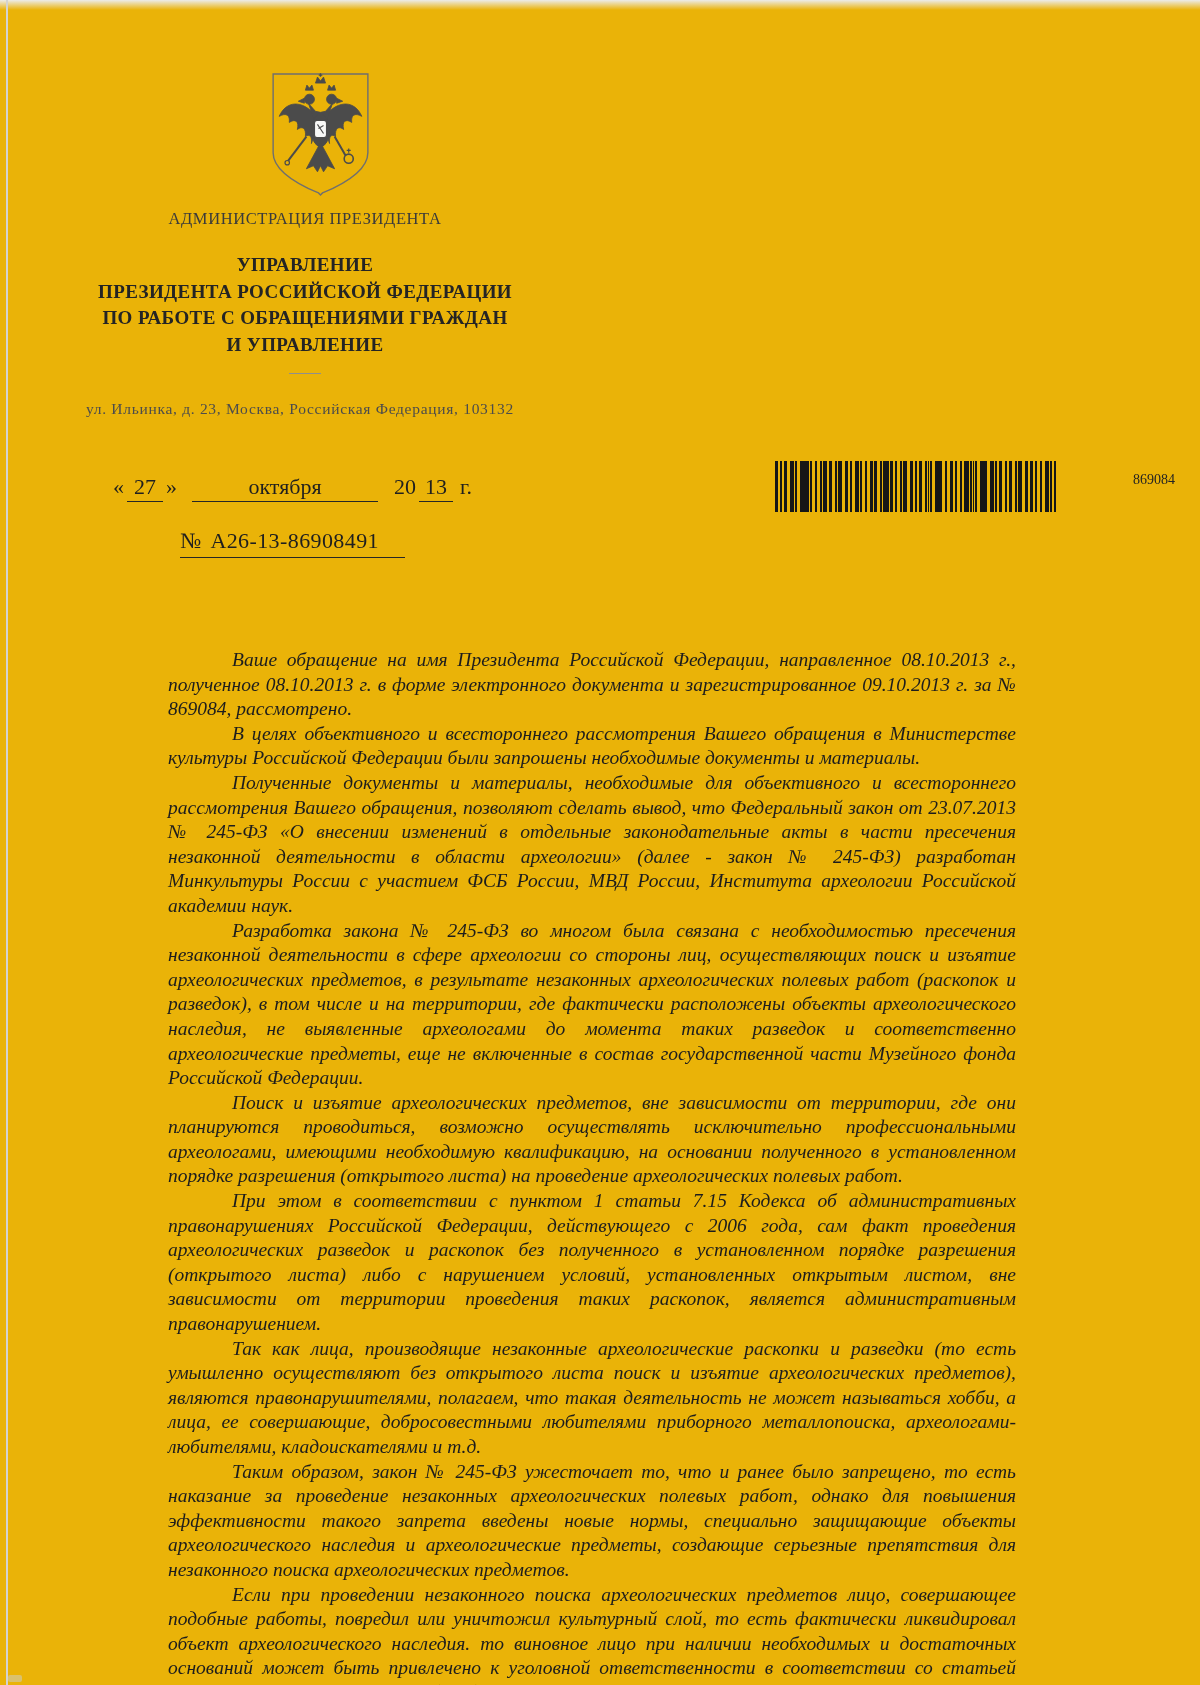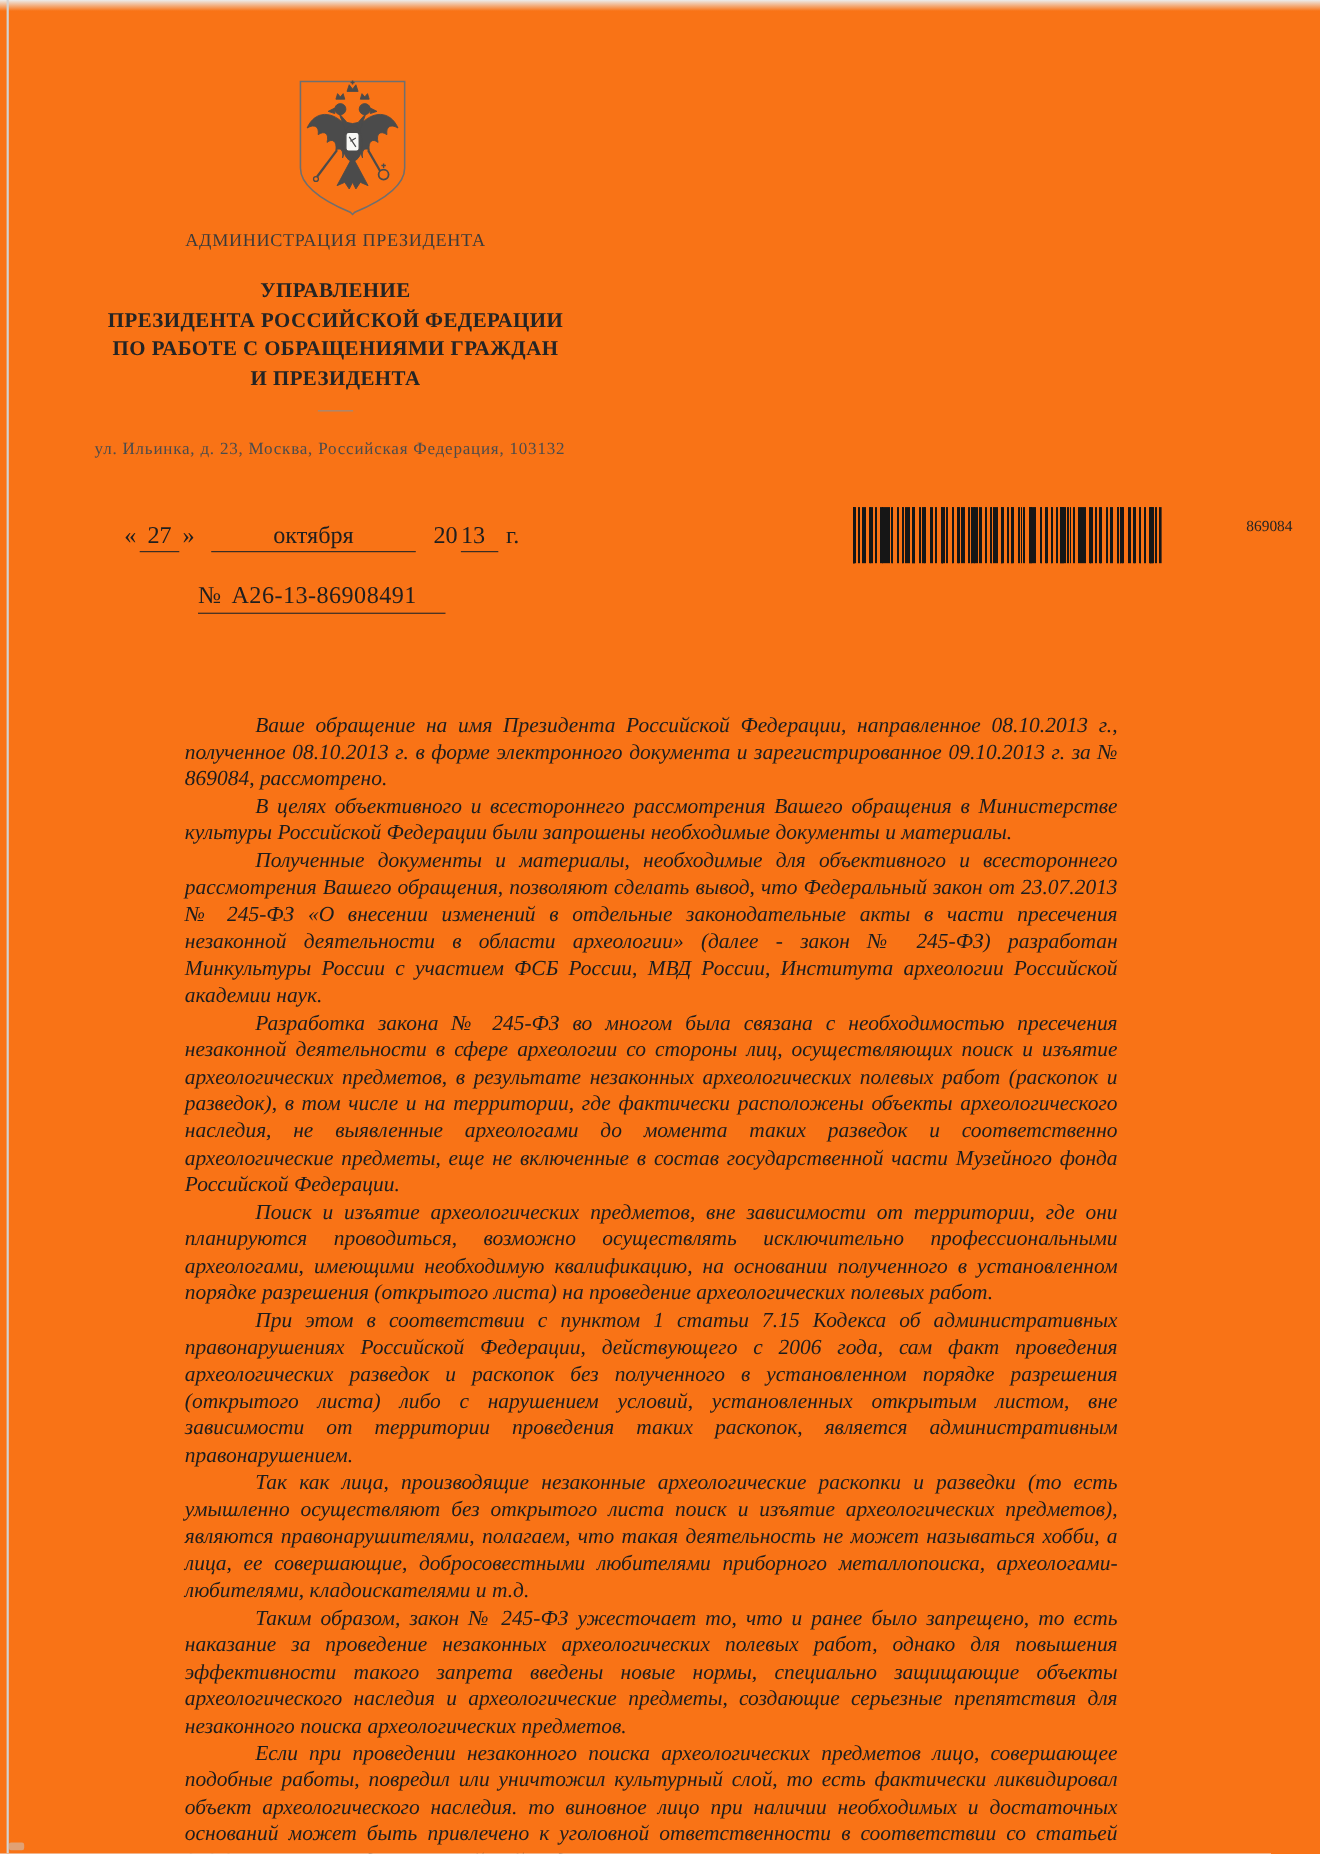--- a/index.html
+++ b/index.html
@@ -1,20 +1,20 @@
 <!DOCTYPE html>
 <html lang="ru"><head>
 <meta charset="utf-8">
 <style>
   html,body{margin:0;padding:0;background:#e8e8e6;}
   .page{
     position:relative;
     width:1200px;height:1685px;
     margin:0 auto;
-    background:#f97316;
+    background:#eab308;
     overflow:hidden;
     font-family:"Liberation Serif","DejaVu Serif",serif;
     color:#1f1f1f;
   }
   
   .edge-line{position:absolute;left:6px;top:0;width:2px;height:100%;background:#d3d3d1;}
   .edge-shade{position:absolute;left:0;top:0;width:100%;height:10px;background:linear-gradient(#ececea,rgba(248,248,246,0));}
   .corner-mark{position:absolute;left:8px;bottom:3px;width:14px;height:7px;background:#c9cfd4;opacity:.5;border-radius:2px;}
 
   
@@ -29,21 +29,21 @@
     position:absolute;left:86px;top:400px;
     font-size:15.5px;letter-spacing:.7px;color:#4c4c4c;
   }
 
   
   .date-line{position:absolute;left:110px;top:474px;font-size:22px;white-space:nowrap;}
   .dl-q{margin:0 3px;}
   .dl-day{display:inline-block;min-width:36px;text-align:center;border-bottom:1.7px solid #262626;padding-bottom:1px;}
   .dl-month{display:inline-block;width:186px;text-align:center;border-bottom:1.7px solid #262626;margin:0 16px 0 12px;padding-bottom:1px;}
   .dl-century{margin-right:3px;}
-  .dl-year{display:inline-block;min-width:34px;text-align:left;border-bottom:1.7px solid #262626;margin-right:7px;padding-bottom:1px;}
+  .dl-year{display:inline-block;min-width:34px;text-align:center;border-bottom:1.7px solid #262626;margin-right:7px;padding-bottom:1px;}
 
   .regnum{
     position:absolute;left:180px;top:528px;
     font-size:22px;letter-spacing:.4px;
     border-bottom:1.6px solid #262626;
     padding:0 26px 3px 0;
   }
   .regnum .lbl{margin-right:9px;}
 
   
@@ -100,21 +100,21 @@
         <path d="M84 82 v-4 M82 79.8 h4" stroke-width="1.2" fill="none"></path>
         <rect x="50" y="50" width="12" height="17" rx="2.5" fill="#f8f8f6" stroke-width="1.2"></rect>
         <path d="M53 54 l6 9 M59 55 l-5 3" stroke-width="1.1" fill="none"></path>
       </g>
     </svg>
     <div class="org-line">АДМИНИСТРАЦИЯ ПРЕЗИДЕНТА</div>
     <div class="dept-block">
       <div class="dept">УПРАВЛЕНИЕ</div>
       <div class="dept">ПРЕЗИДЕНТА РОССИЙСКОЙ ФЕДЕРАЦИИ</div>
       <div class="dept">ПО РАБОТЕ С ОБРАЩЕНИЯМИ ГРАЖДАН</div>
-      <div class="dept">И ПРЕЗИДЕНТА</div>
+      <div class="dept">И УПРАВЛЕНИЕ</div>
     </div>
     <div class="lh-divider"></div>
   </header>
 
   <div class="address">ул. Ильинка, д. 23, Москва, Российская Федерация, 103132</div>
 
   <div class="date-line">
     <span class="dl-q">«</span><span class="dl-day">27</span><span class="dl-q">»</span><span class="dl-month">октября</span><span class="dl-century">20</span><span class="dl-year">13</span><span>г.</span>
   </div>
 

